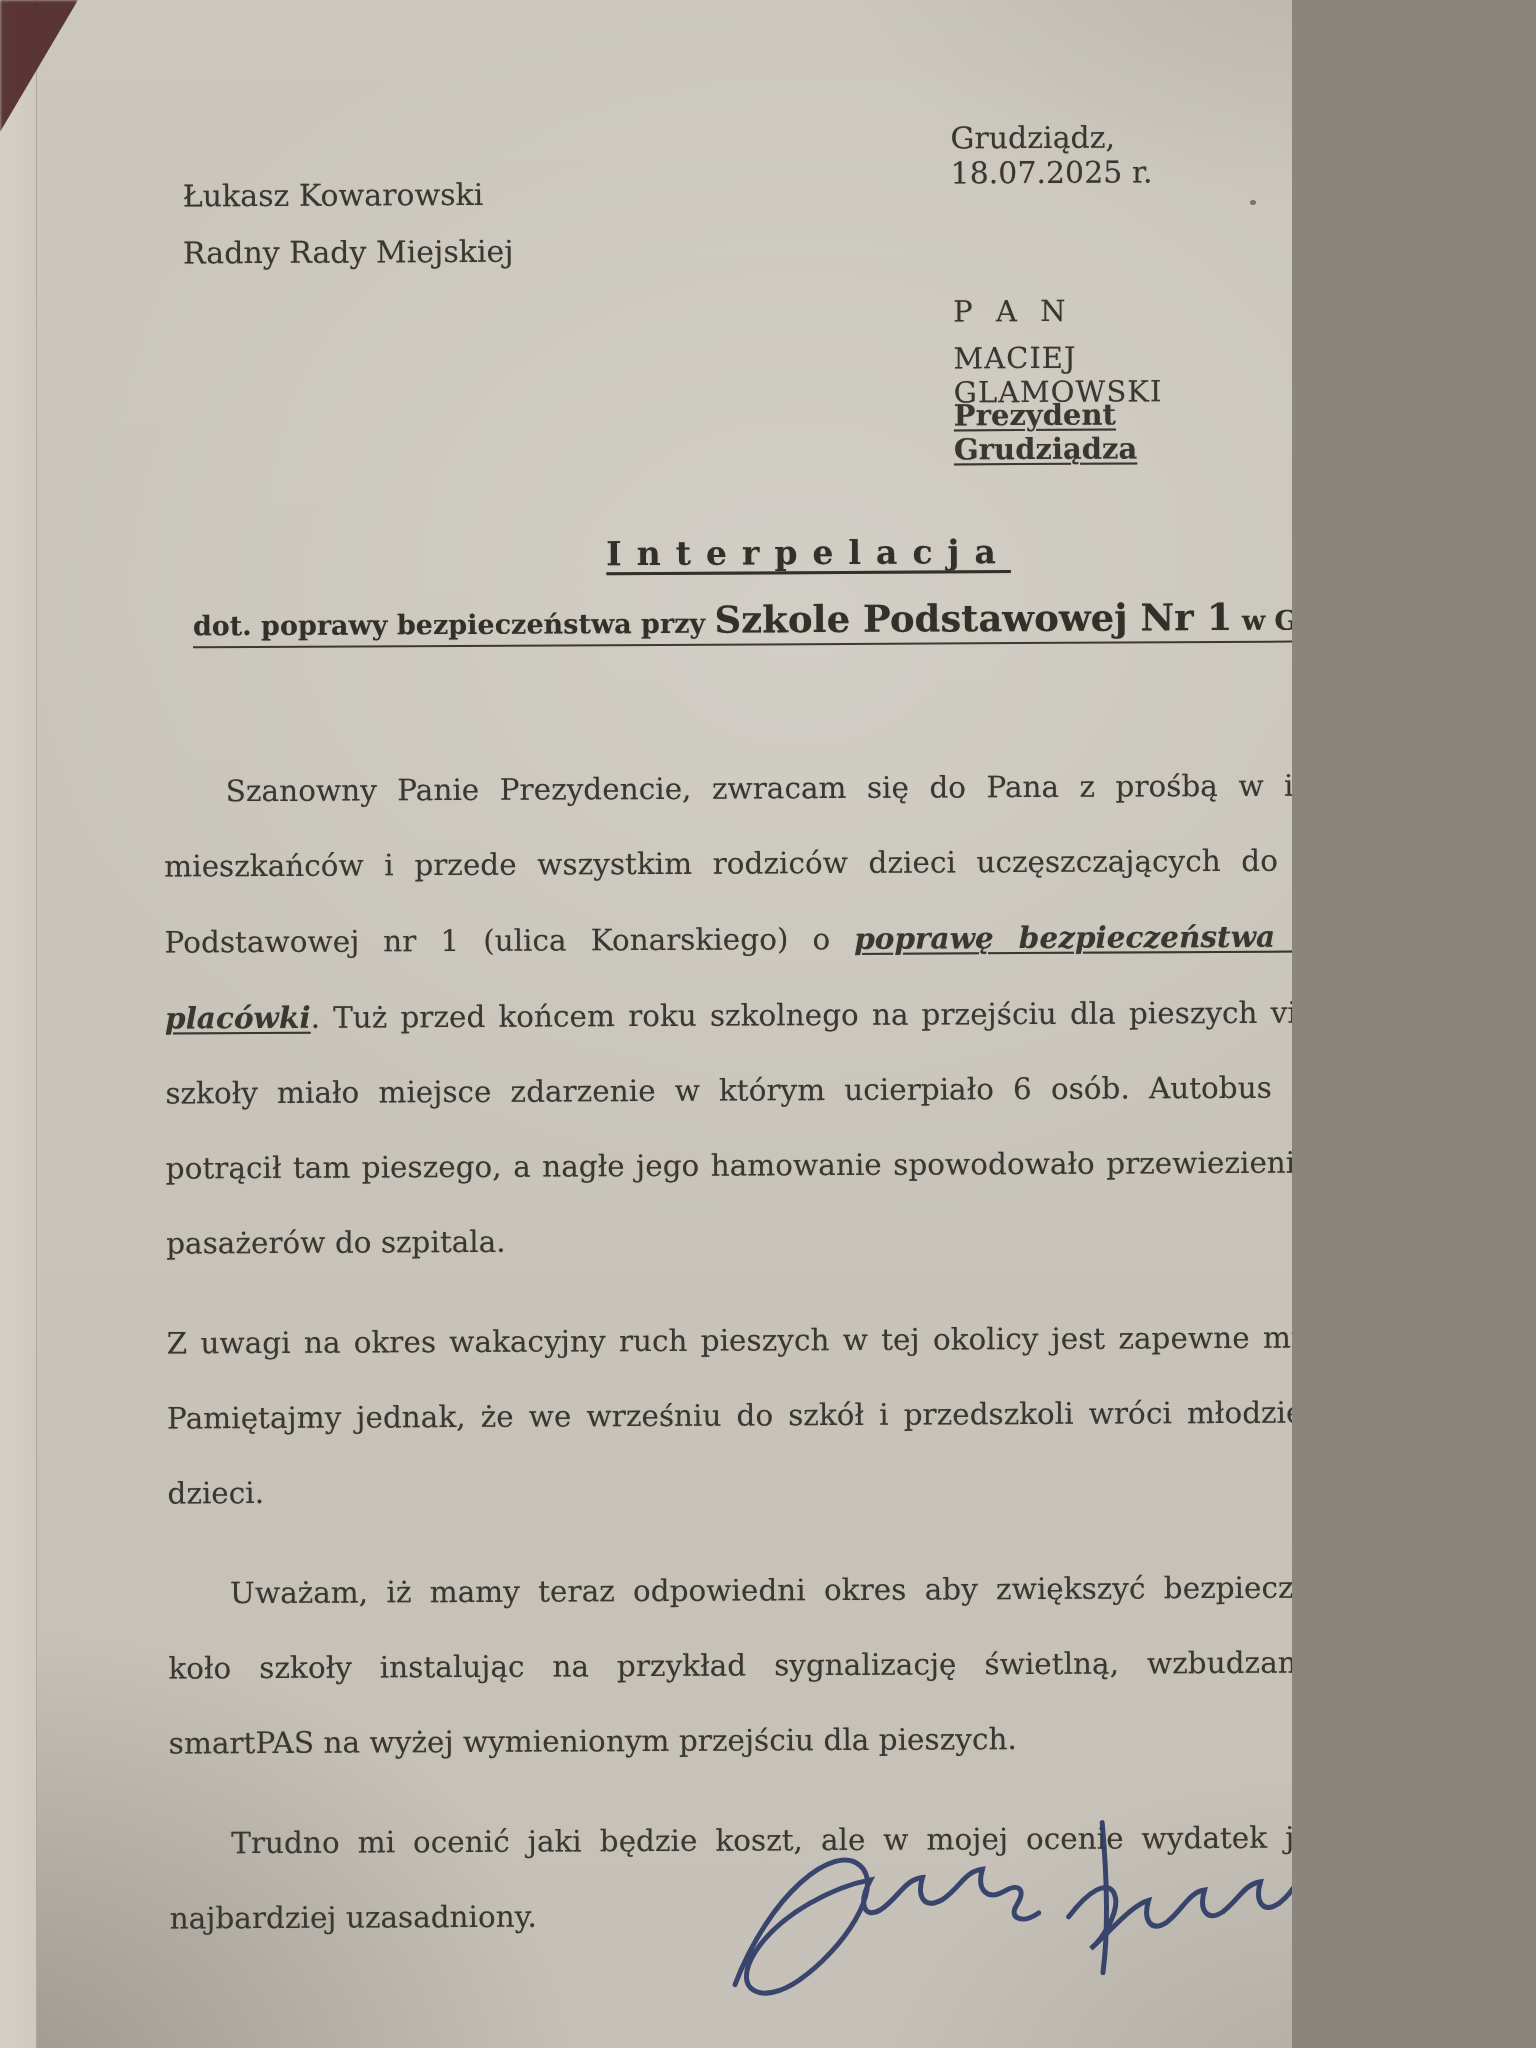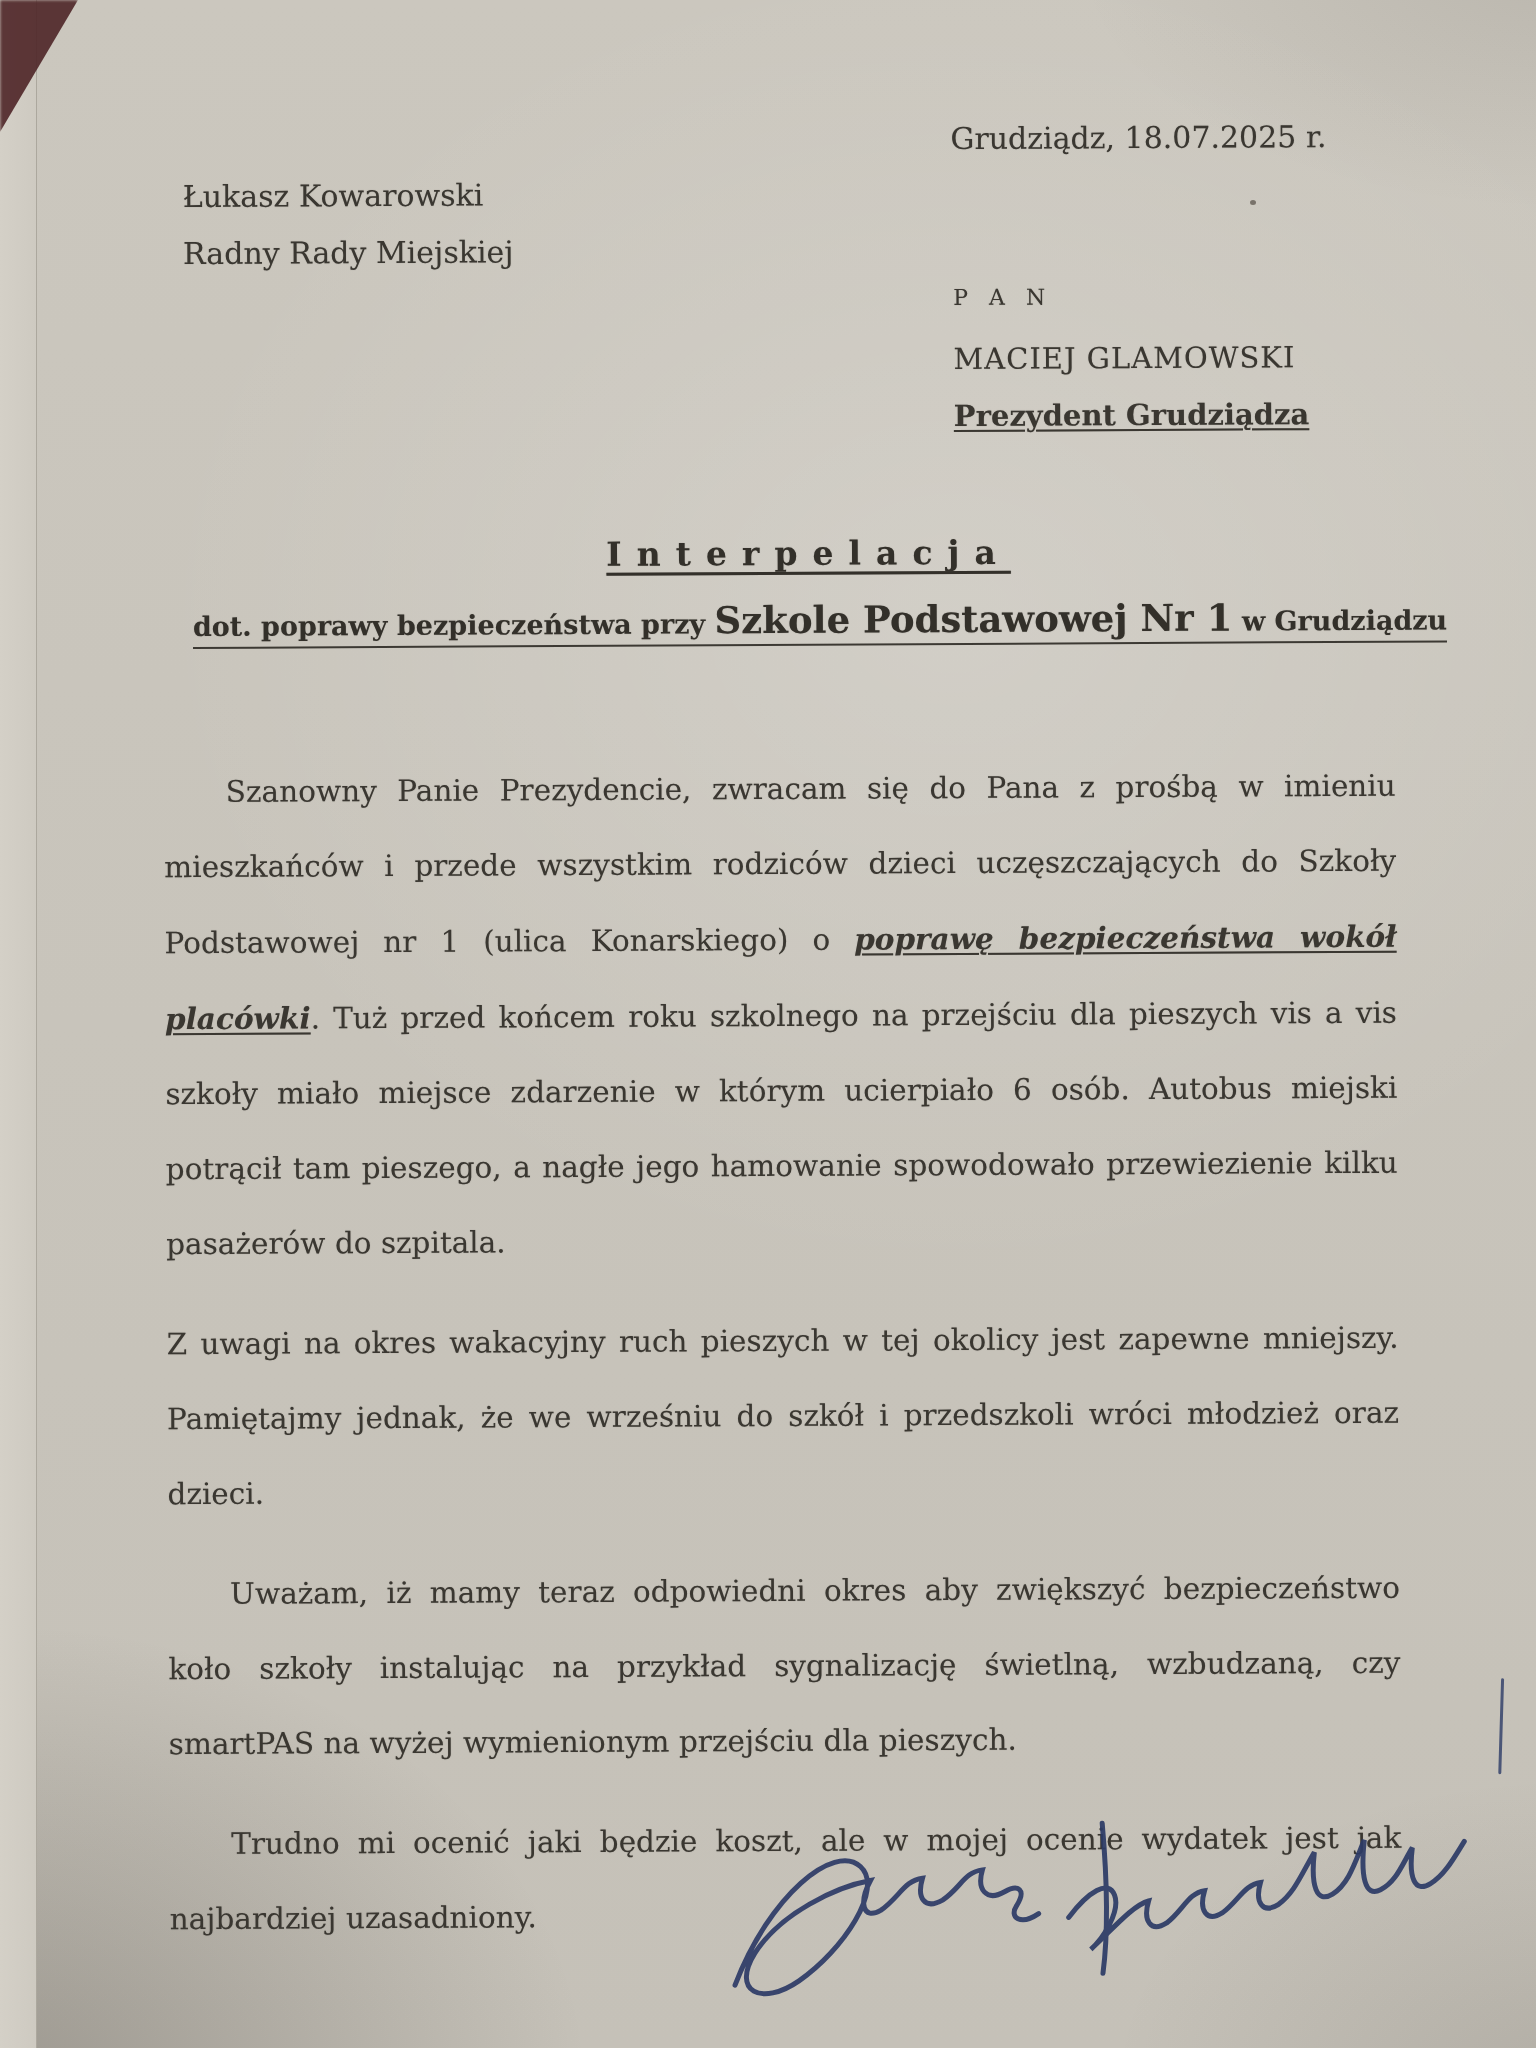--- a/index.html
+++ b/index.html
@@ -1,18 +1,18 @@
 <!DOCTYPE html>
 <html><head>
 <meta charset="utf-8">
 <style>
   html,body{margin:0;padding:0;background:#8a867d;}
   .photo{
     position:relative;
-    width:1536px;height:2048px;
+    width:1292px;height:2048px;
     overflow:hidden;
     font-family:"DejaVu Serif","Liberation Serif",serif;
     background:
       radial-gradient(ellipse 1150px 950px at 62% 30%, rgba(255,255,255,0.16), rgba(255,255,255,0) 70%),
       radial-gradient(ellipse 950px 750px at 0% 102%, rgba(42,37,30,0.26), rgba(0,0,0,0) 62%),
       radial-gradient(ellipse 760px 520px at 102% 102%, rgba(42,37,30,0.12), rgba(0,0,0,0) 60%),
       radial-gradient(ellipse 820px 420px at 102% -2%, rgba(42,37,30,0.10), rgba(0,0,0,0) 60%),
       linear-gradient(#cbc7be, #c5c1b8);
   }
   .paper-left-edge{
@@ -34,21 +34,21 @@
   .doc{
     position:absolute;inset:0;
     color:#3a3731;
     transform:rotate(-0.3deg);
     text-shadow:0 0 1px rgba(58,54,48,0.35);
   }
   .abs{position:absolute;}
   .sender-name{left:187px;top:176px;font-size:30px;}
   .sender-role{left:187px;top:233px;font-size:30px;}
   .date-line{left:955px;top:122px;font-size:30px;}
-  .rc-salutation{left:957px;top:286px;font-size:22px;letter-spacing:7px;}
+  .rc-salutation{left:957px;top:296px;font-size:29px;letter-spacing:7px;}
   .rc-name{left:957px;top:343px;font-size:29px;letter-spacing:1px;}
   .rc-role{
     left:957px;top:400px;font-size:29px;font-weight:bold;
     text-decoration:underline;text-decoration-thickness:2px;text-underline-offset:4px;
   }
   .title-line{
     left:165px;top:534px;width:1232px;text-align:center;padding-left:30px;
     font-size:33px;font-weight:bold;letter-spacing:15px;color:#33302a;
     text-decoration:underline;text-decoration-thickness:2.5px;text-underline-offset:7px;
   }

